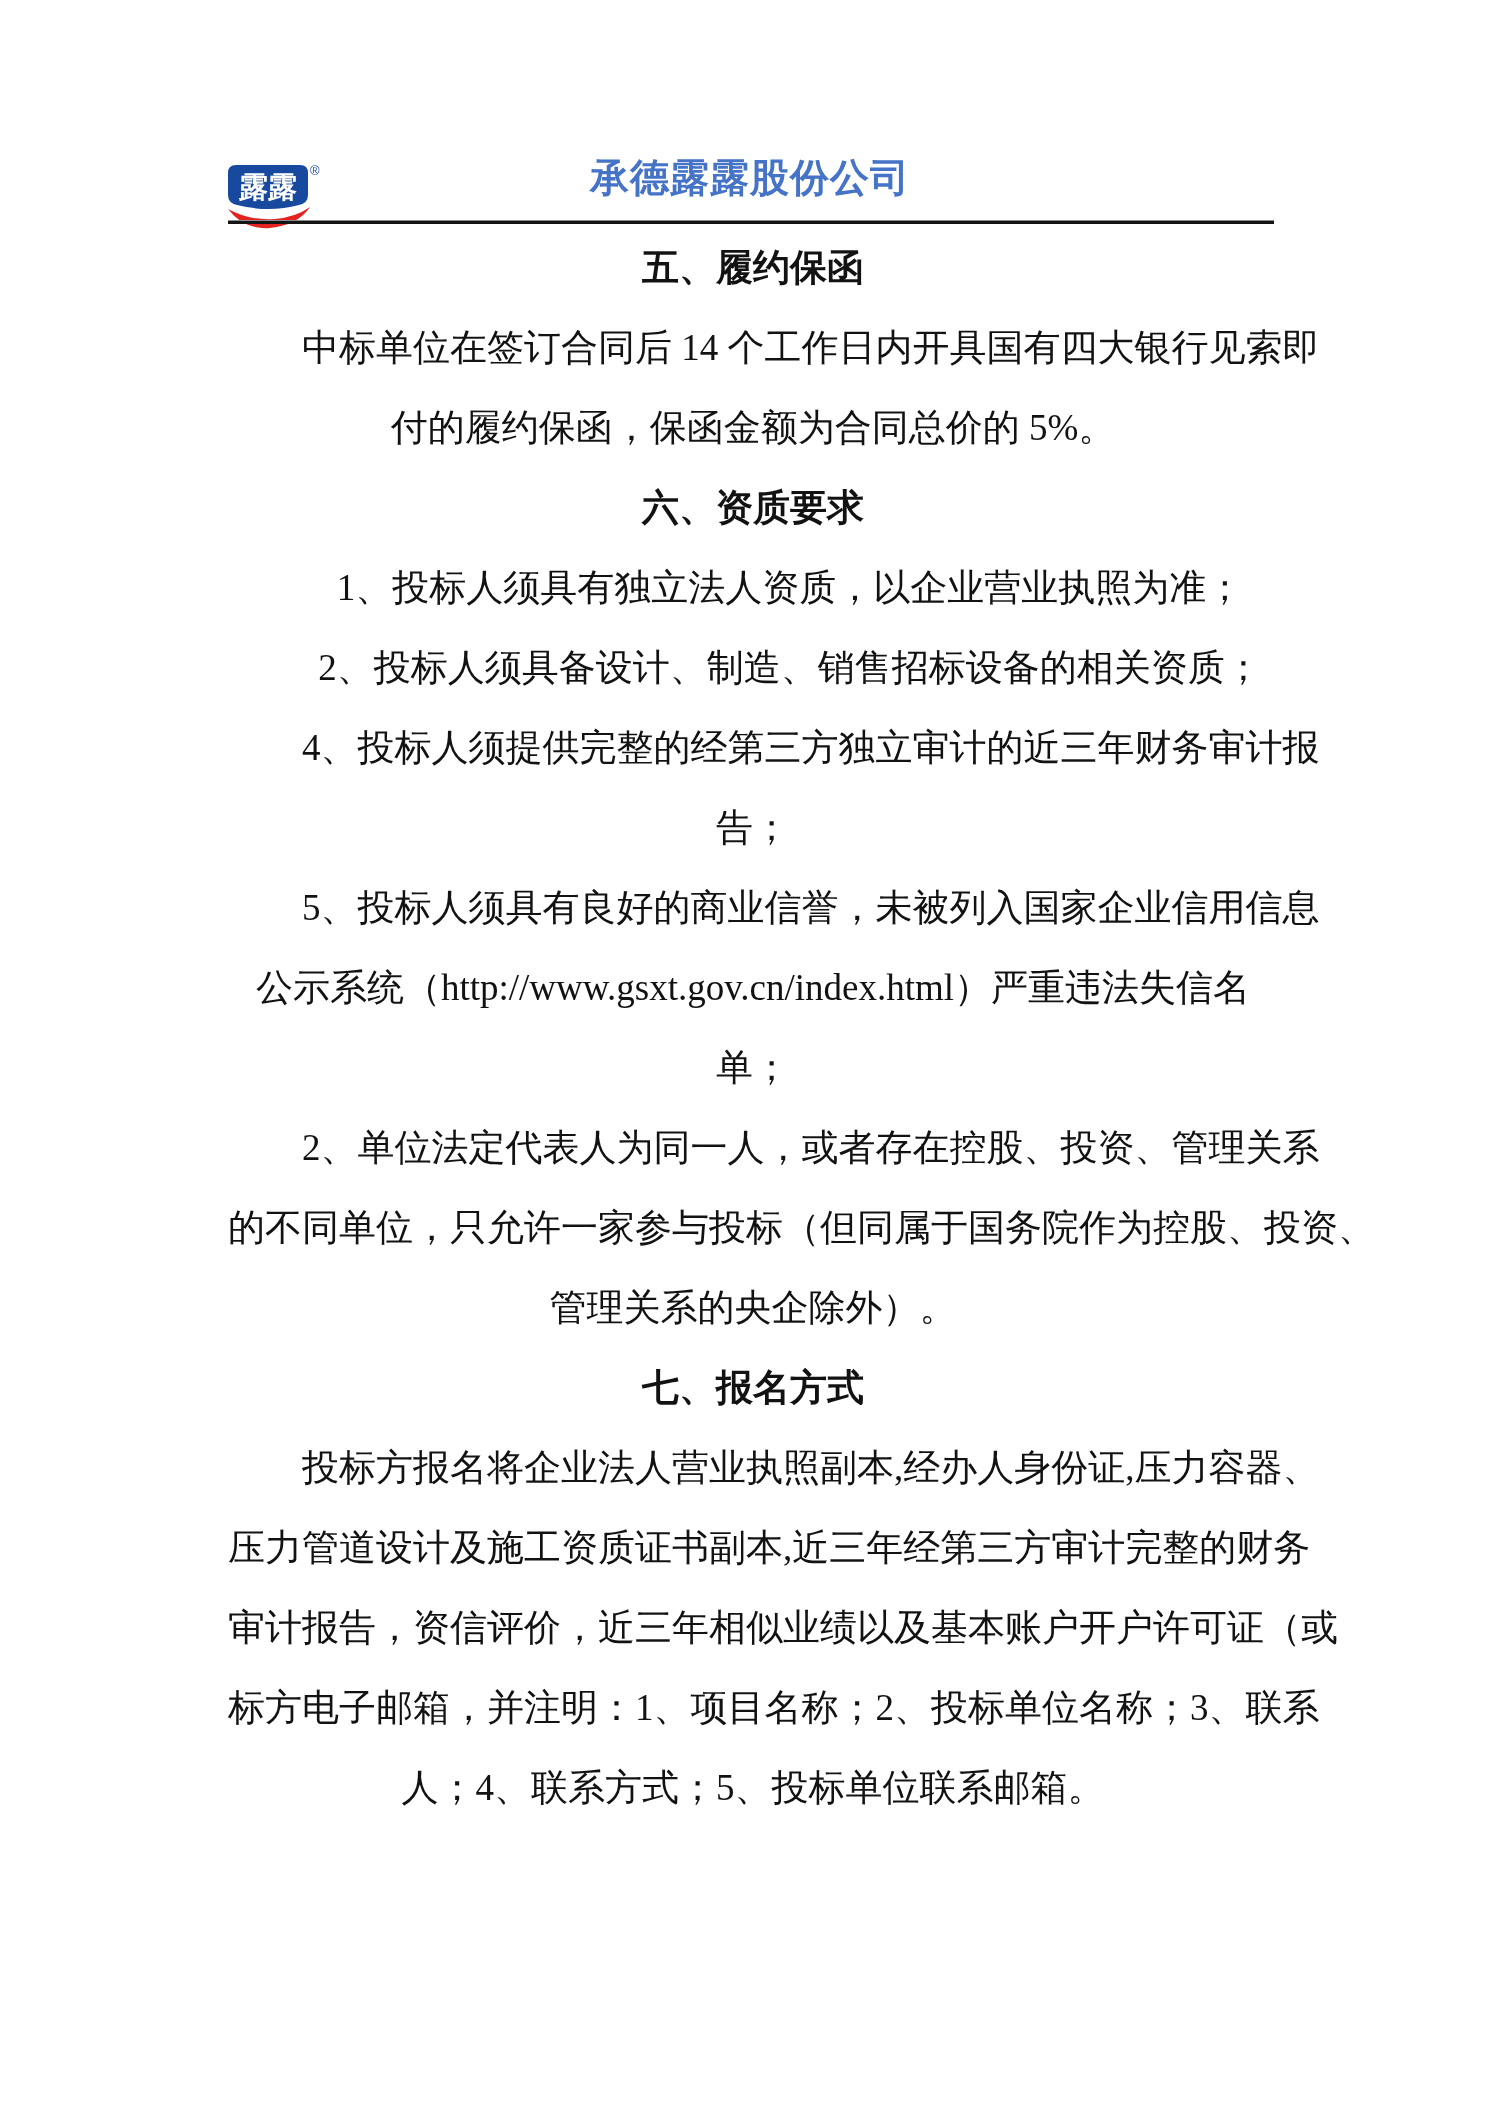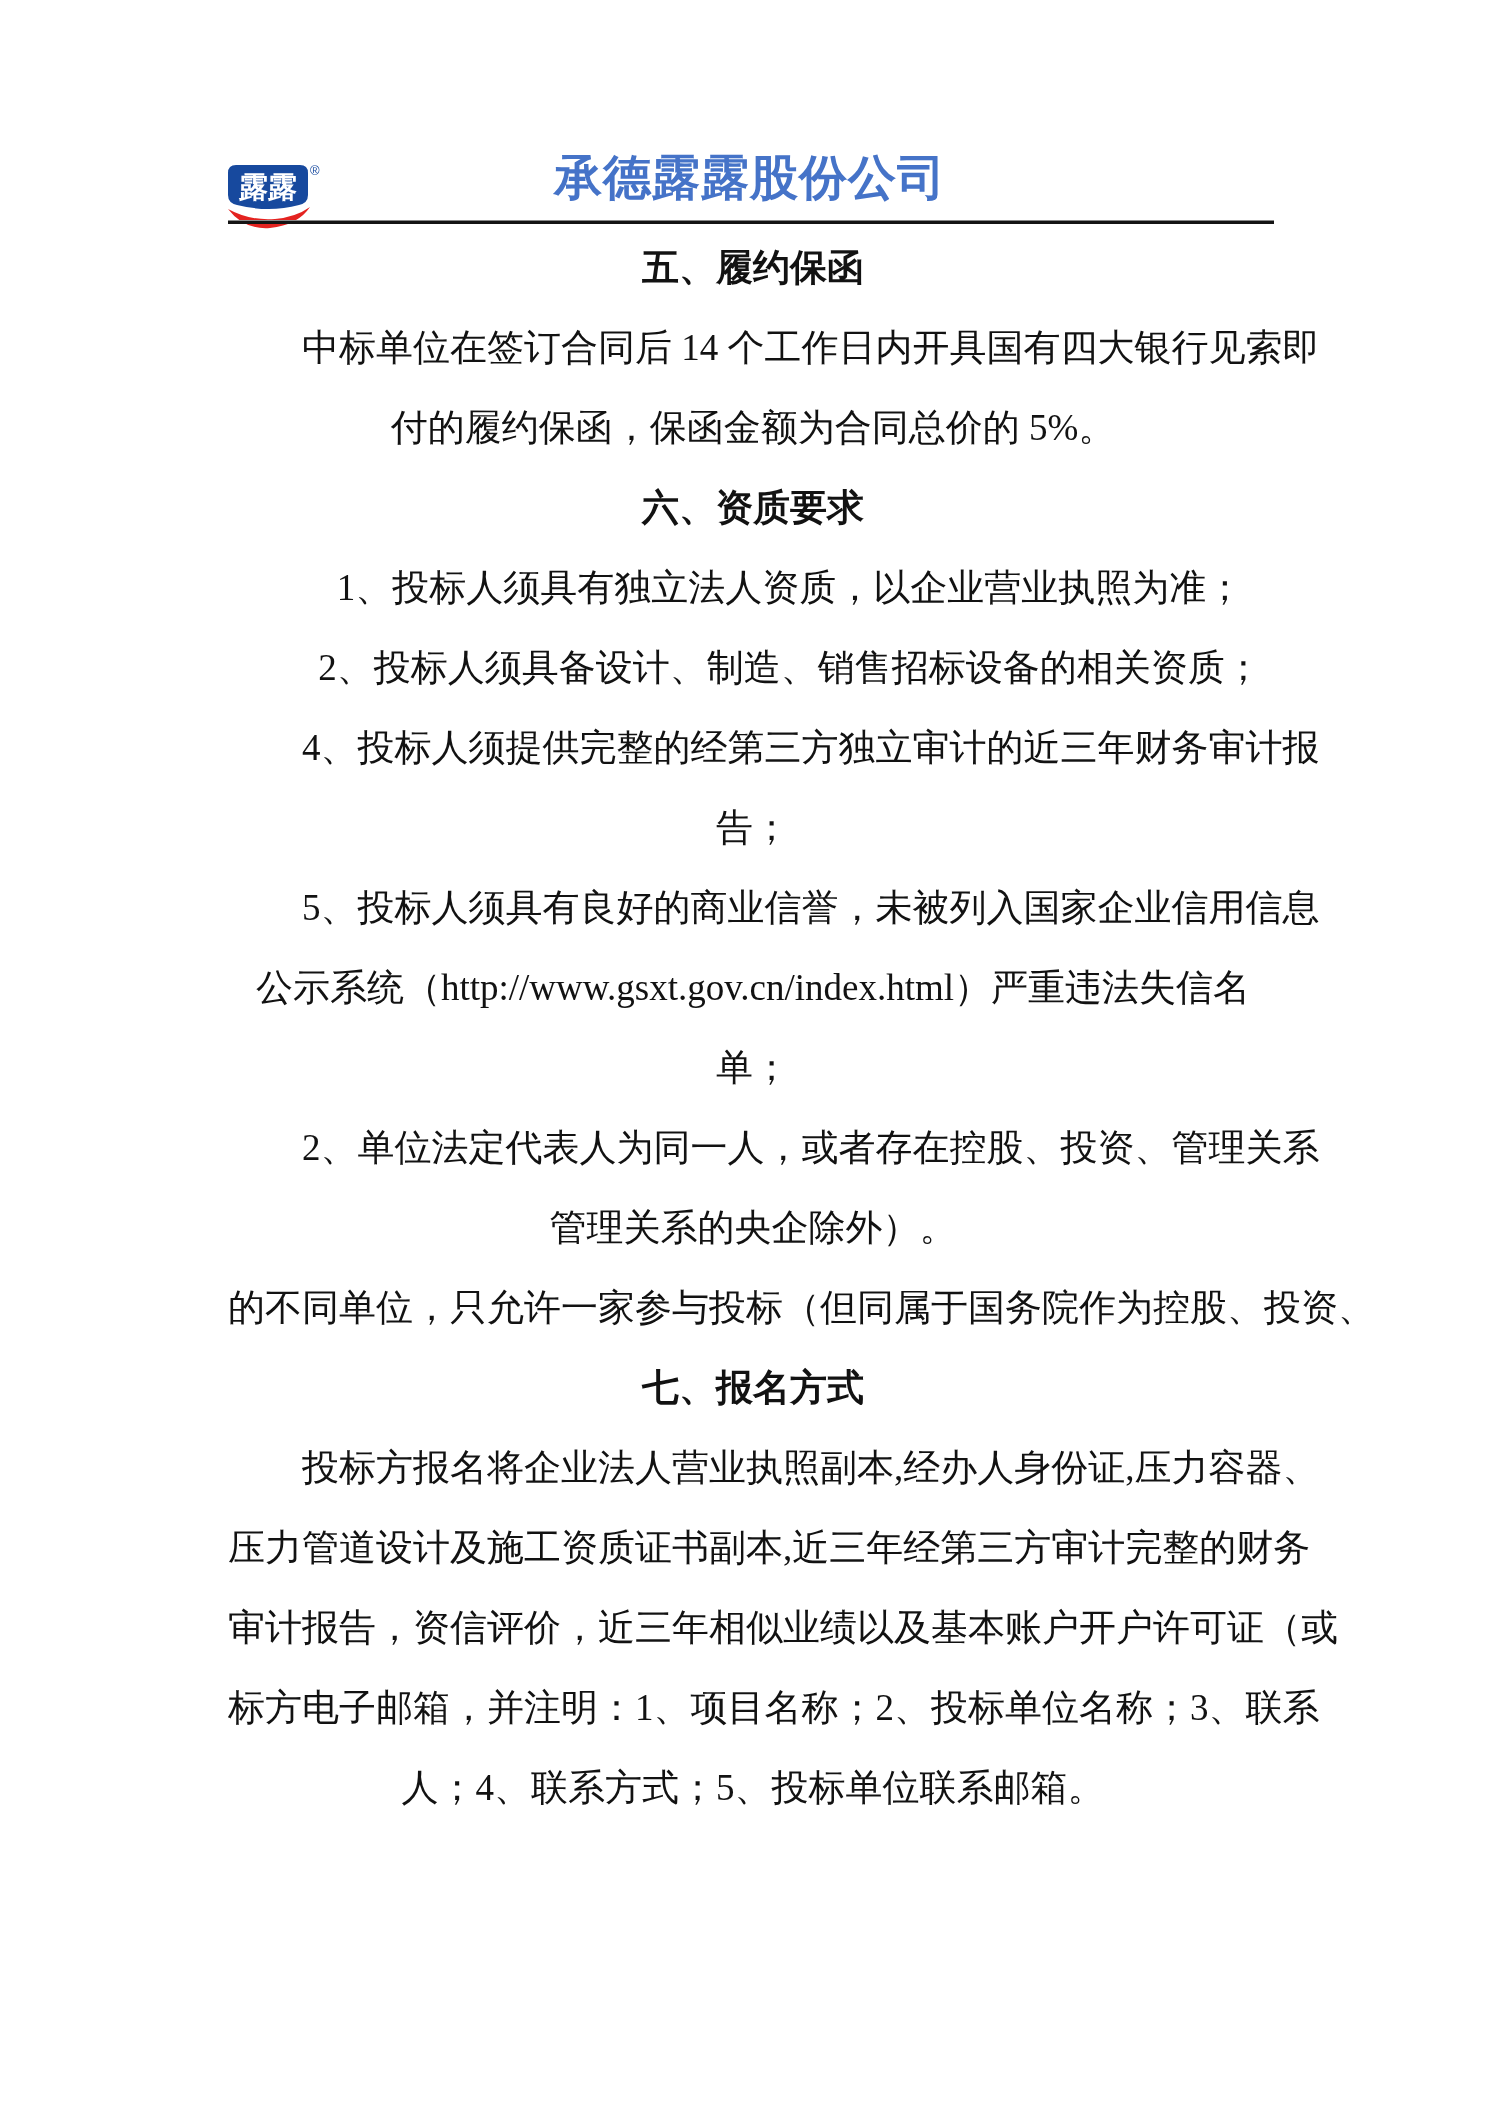--- a/index.html
+++ b/index.html
@@ -11,21 +11,21 @@
     overflow:hidden;
     font-family:"Liberation Serif", serif;
   }
   
   #logo{position:absolute;left:220px;top:138px;width:100px;height:72px;margin-top:24px;}
   #company-title{
     position:absolute;left:0;top:142px;width:100%;
     text-align:center;
     font-family:"Liberation Sans", sans-serif;
     font-weight:bold;
-    font-size:48px;
+    font-size:39px;
     line-height:72px;
     letter-spacing:1px;
     color:#4573c8;
   }
   #header-rule{
     position:absolute;left:228px;top:220px;width:1046px;height:0;
     border-top:1px solid #8a8a8a;
     border-bottom:3px solid #141414;
   }
   
@@ -63,22 +63,22 @@
     <div class="line">付的履约保函，保函金额为合同总价的 5%。</div>
     <div class="line h">六、资质要求</div>
     <div class="line in">1、投标人须具有独立法人资质，以企业营业执照为准；</div>
     <div class="line in">2、投标人须具备设计、制造、销售招标设备的相关资质；</div>
     <div class="line in">4、投标人须提供完整的经第三方独立审计的近三年财务审计报</div>
     <div class="line">告；</div>
     <div class="line in">5、投标人须具有良好的商业信誉，未被列入国家企业信用信息</div>
     <div class="line">公示系统（http://www.gsxt.gov.cn/index.html）严重违法失信名</div>
     <div class="line">单；</div>
     <div class="line in">2、单位法定代表人为同一人，或者存在控股、投资、管理关系</div>
+    <div class="line">的不同单位，只允许一家参与投标（但同属于国务院作为控股、投资、</div>
     <div class="line">管理关系的央企除外）。</div>
-    <div class="line">的不同单位，只允许一家参与投标（但同属于国务院作为控股、投资、</div>
     <div class="line h">七、报名方式</div>
     <div class="line in">投标方报名将企业法人营业执照副本,经办人身份证,压力容器、</div>
     <div class="line">压力管道设计及施工资质证书副本,近三年经第三方审计完整的财务</div>
     <div class="line">审计报告，资信评价，近三年相似业绩以及基本账户开户许可证（或</div>
     <div class="line">标方电子邮箱，并注明：1、项目名称；2、投标单位名称；3、联系</div>
     <div class="line">人；4、联系方式；5、投标单位联系邮箱。</div>
   </div>
 
 </div>
 

